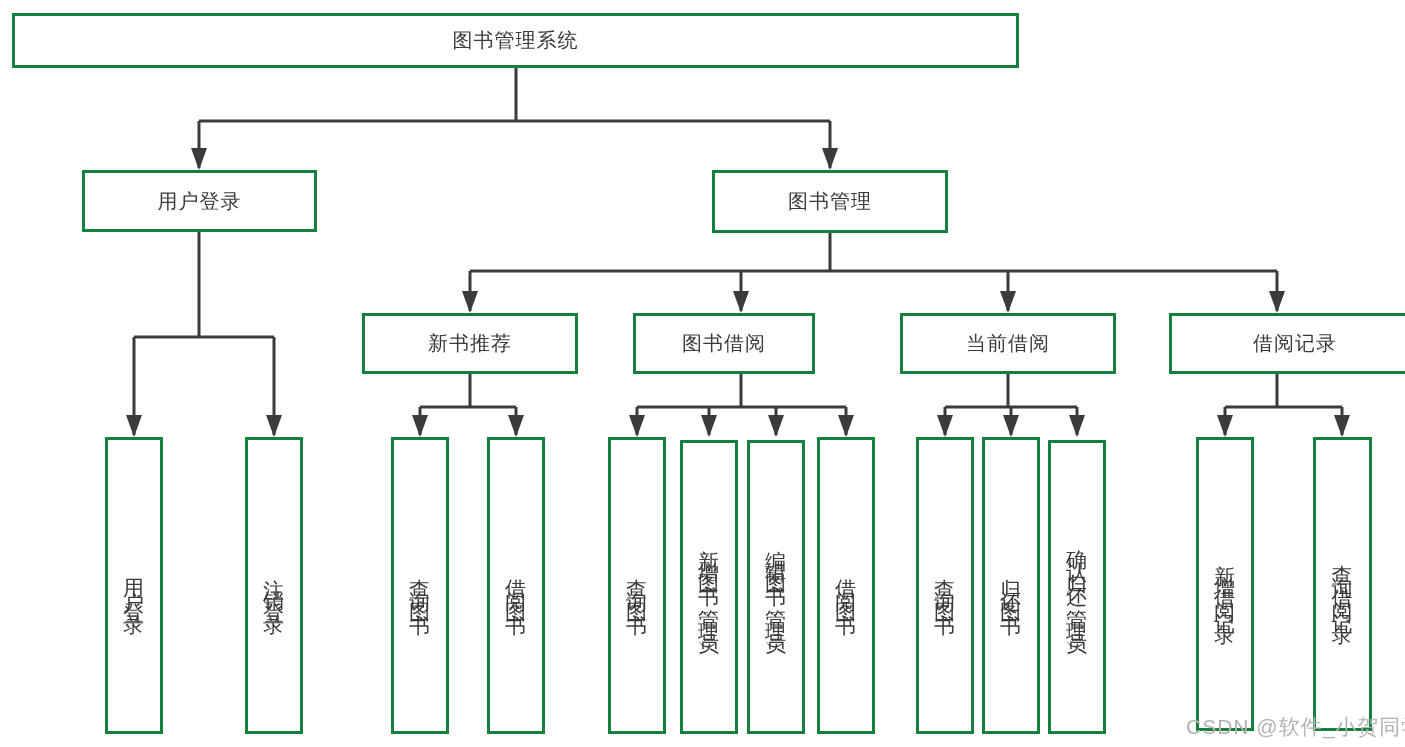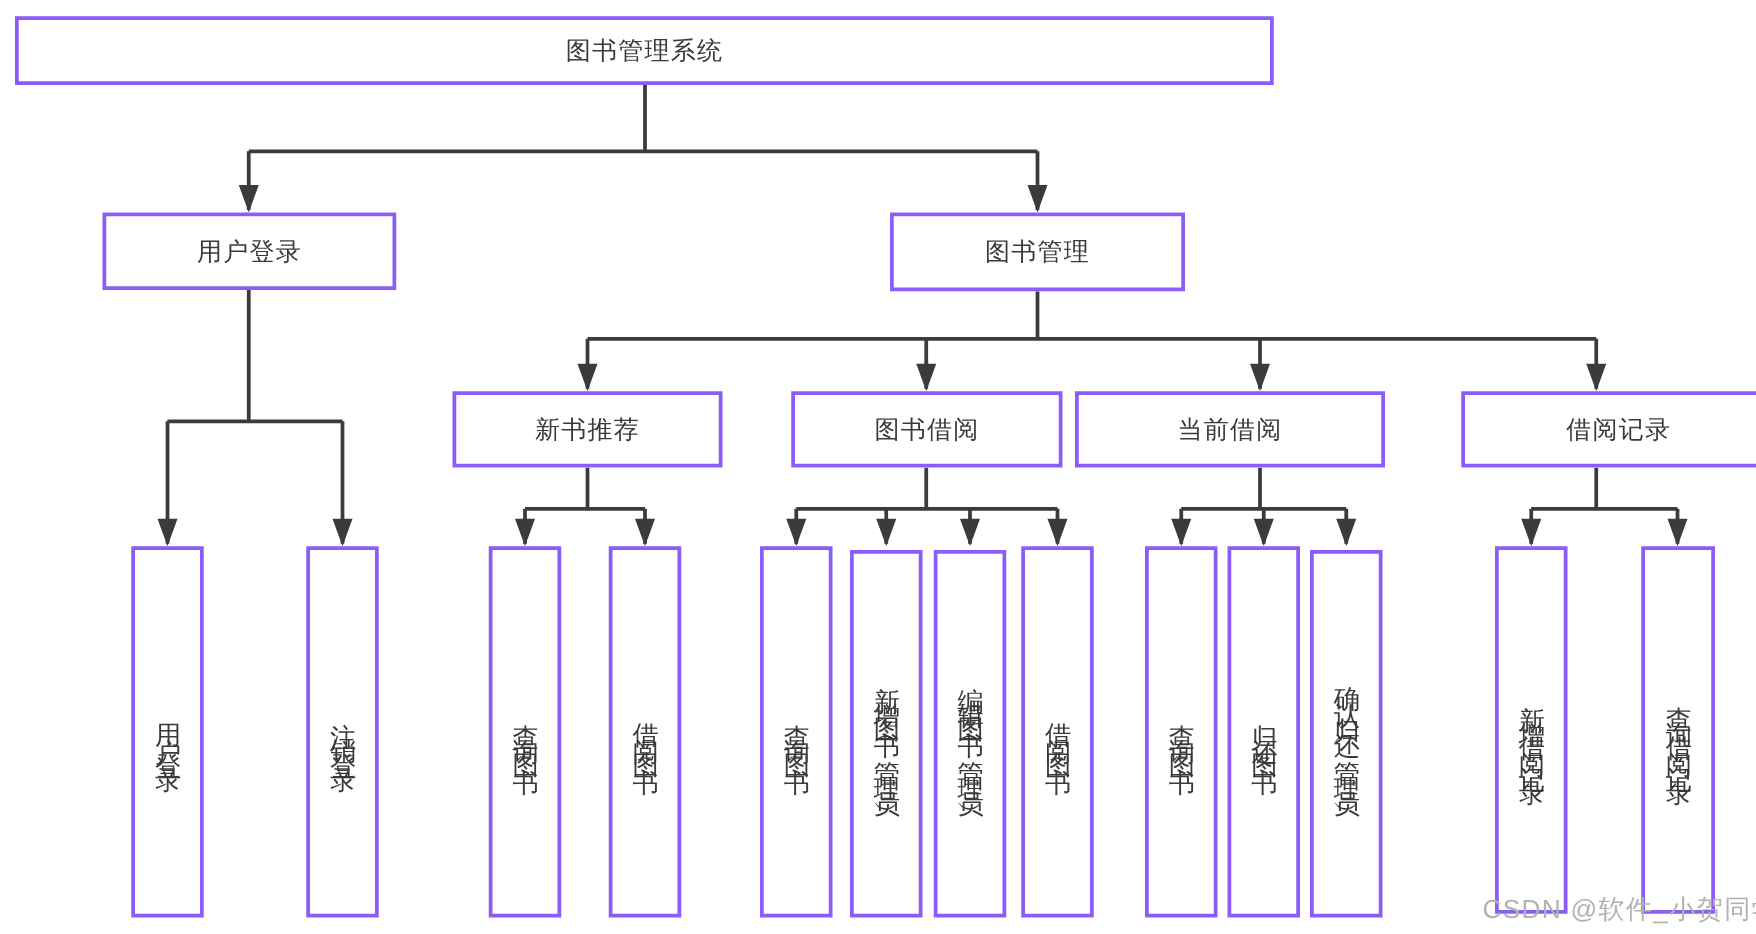--- a/index.html
+++ b/index.html
@@ -18,21 +18,21 @@
   #connectors {
     position: absolute;
     left: 0; top: 0;
     width: 1405px; height: 747px;
     pointer-events: none;
   }
   .node {
     position: absolute;
     box-sizing: border-box;
     background: #ffffff;
-    border: 3px solid #8b5cf6;
+    border: 3px solid #15803d;
     color: #3a3a3a;
     display: flex;
     align-items: center;
     justify-content: center;
     font-size: 20px;
     letter-spacing: 1px;
     z-index: 2;
   }
   .leaf {
     font-size: 21px;
@@ -98,24 +98,24 @@
   <div class="node" style="left:82px; top:170px; width:235px; height:62px;">
     <span>用户登录</span>
   </div>
   <div class="node" style="left:712px; top:170px; width:236px; height:63px;">
     <span>图书管理</span>
   </div>
 
   <div class="node" style="left:362px; top:313px; width:216px; height:61px;">
     <span>新书推荐</span>
   </div>
-  <div class="node" style="left:633px; top:313px; width:217px; height:61px;">
+  <div class="node" style="left:633px; top:313px; width:182px; height:61px;">
     <span>图书借阅</span>
   </div>
-  <div class="node" style="left:860px; top:313px; width:248px; height:61px;">
+  <div class="node" style="left:900px; top:313px; width:216px; height:61px;">
     <span>当前借阅</span>
   </div>
   <div class="node" style="left:1169px; top:313px; width:252px; height:61px;">
     <span>借阅记录</span>
   </div>
 
   <div class="node leaf" style="left:105px; top:437px; width:58px; height:297px;">
     <span class="vtext">用户登录</span>
   </div>
   <div class="node leaf" style="left:245px; top:437px; width:58px; height:297px;">

